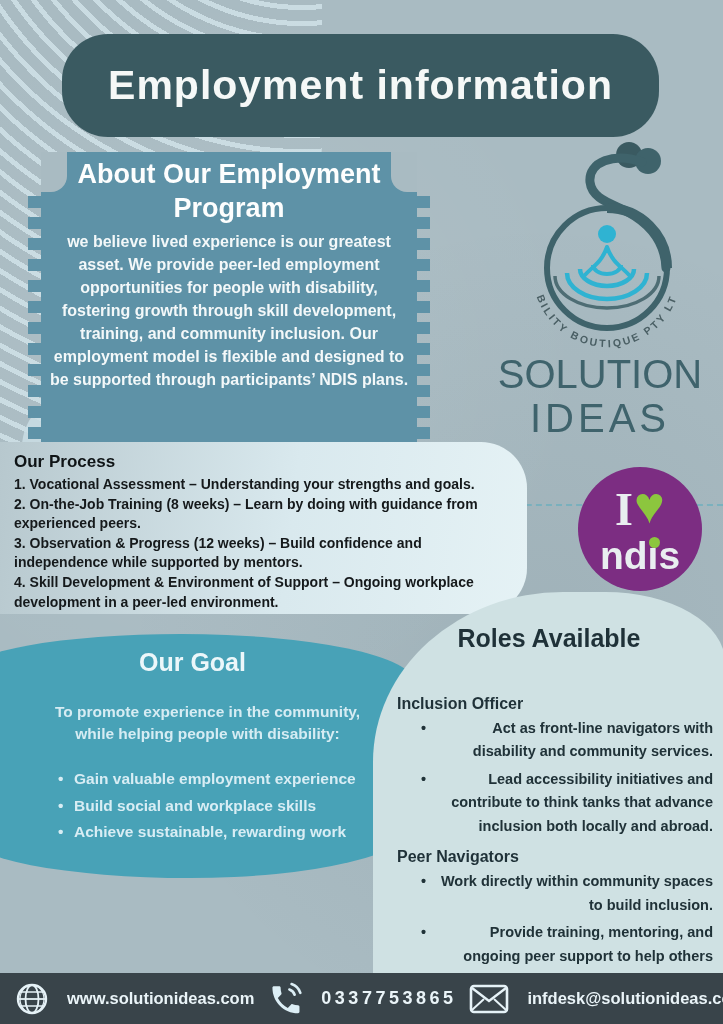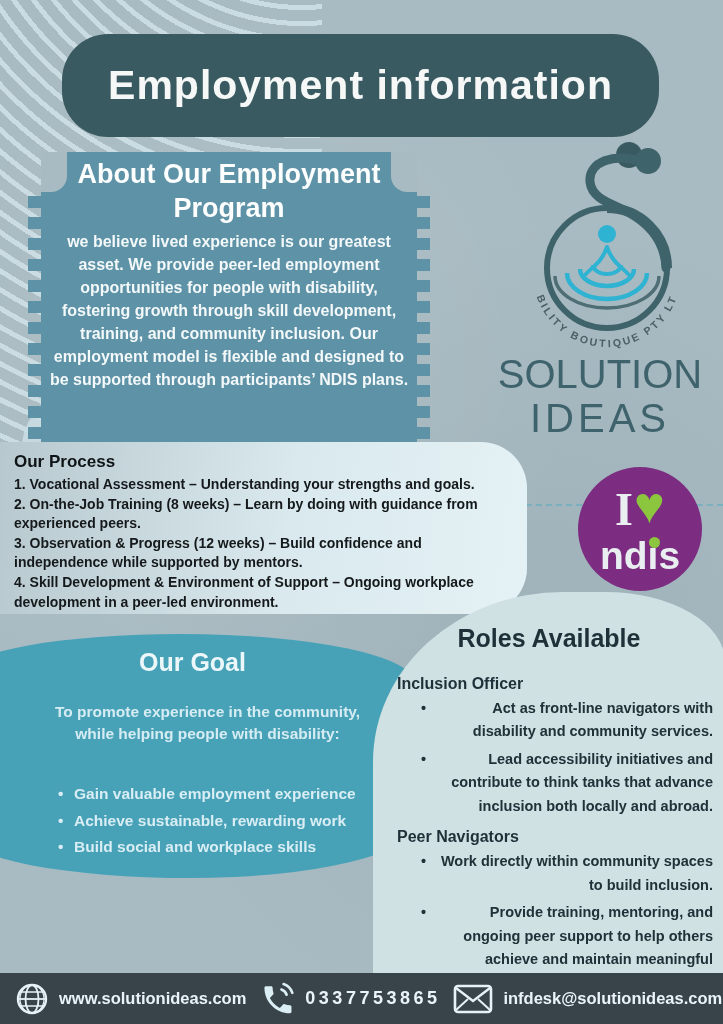--- a/index.html
+++ b/index.html
@@ -87,45 +87,45 @@
   .badge .idot{position:absolute;left:49px;top:1px;width:11px;height:11px;border-radius:50%;
     background:var(--green);}
   
   .dome{
     position:absolute;left:373px;top:592px;width:352px;height:381px;z-index:5;
     background:var(--dome);border-radius:190px 120px 0 0 / 170px 70px 0 0;
     padding:32px 10px 0 24px;
   }
   .dome h3{text-align:center;color:var(--roles-ink);font-size:25px;font-weight:bold;margin-right:14px;}
   .dome .grp{margin-top:10px;}
-  .dome .grp:first-of-type{margin-top:22px;}
+  .dome .grp:first-of-type{margin-top:42px;}
   .dome h4{color:var(--roles-ink);font-size:16px;font-weight:bold;margin-bottom:4px;}
   .dome .blt{position:relative;margin:0 0 4px 24px;padding-left:16px;width:292px;
     color:#203238;font-size:14.5px;line-height:1.62;font-weight:bold;text-align:right;}
   .dome .blt::before{content:"•";position:absolute;left:0;}
   
   .goal{
     position:absolute;left:-35px;top:634px;width:450px;height:244px;z-index:4;
     background:var(--goal);border-radius:48% 52% 50% 50% / 16% 20% 22% 18%;
     padding:14px 20px 0 55px;
   }
   .goal h3{text-align:center;color:#ecf7fa;font-size:25px;font-weight:bold;margin-right:30px;}
   .goal .intro{margin:24px auto 0;width:330px;text-align:center;color:#d6ecf3;
     font-size:15.5px;line-height:1.45;font-weight:bold;}
-  .goal .blist{margin:37px 0 0 36px;}
+  .goal .blist{margin:22px 0 0 36px;}
   .goal .blt{position:relative;padding-left:18px;width:300px;color:#d8edf4;
     font-size:15.5px;line-height:1.4;font-weight:bold;margin-bottom:5px;}
   .goal .blt::before{content:"•";position:absolute;left:2px;}
   
   .footer{
     position:absolute;left:0;bottom:0;width:723px;height:51px;z-index:6;
     background:var(--footer);display:flex;align-items:center;
     padding:0 10px 0 14px;gap:6px;
   }
-  .footer .item{display:flex;align-items:center;gap:9px;white-space:nowrap;}
+  .footer .item{display:flex;align-items:center;gap:17px;white-space:nowrap;}
   .footer .txt{color:#eaf4f8;font-size:16.5px;font-weight:bold;}
   .footer .phone-num{letter-spacing:3.5px;font-size:18px;}
   .footer svg{flex:0 0 auto;}
   .sp{flex:1;}
 </style>
 </head>
 <body>
 
 <div class="page">
 
@@ -188,22 +188,22 @@
       <span>ndis</span>
       <span class="idot"></span>
     </div>
   </div>
 
   <div class="goal">
     <h3>Our Goal</h3>
     <div class="intro">To promote experience in the community, while helping people with disability:</div>
     <div class="blist">
       <div class="blt">Gain valuable employment experience</div>
+      <div class="blt">Build social and workplace skills</div>
       <div class="blt">Achieve sustainable, rewarding work</div>
-      <div class="blt">Build social and workplace skills</div>
     </div>
   </div>
 
   <div class="dome">
     <h3>Roles Available</h3>
     <div class="grp">
       <h4>Inclusion Officer</h4>
       <div class="blt">Act as front-line navigators with disability and community services.</div>
       <div class="blt">Lead accessibility initiatives and contribute to think tanks that advance inclusion both locally and abroad.</div>
     </div>

